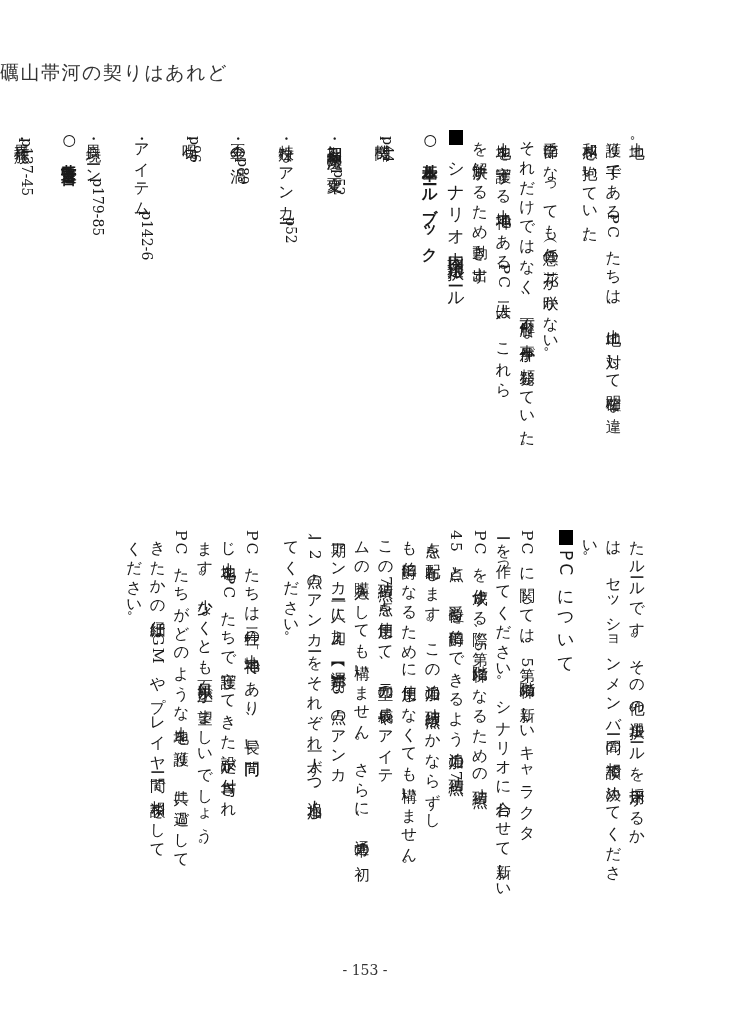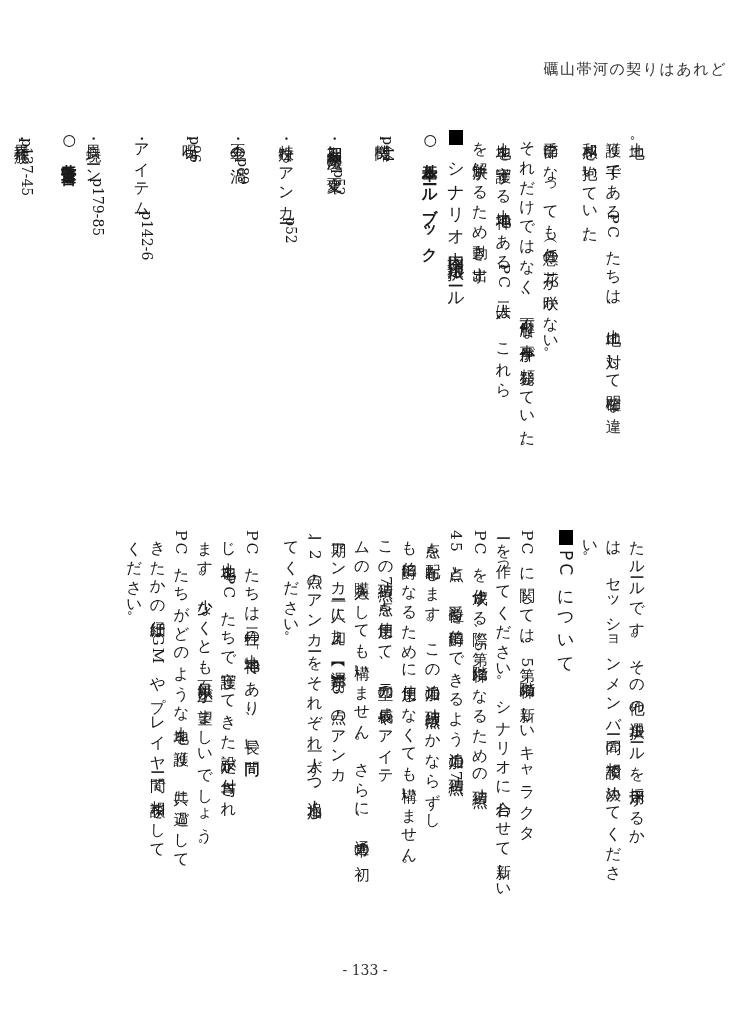--- a/index.html
+++ b/index.html
@@ -1,22 +1,22 @@
 <!DOCTYPE html>
 <html><head>
 <meta charset="utf-8">
 <style>
   html, body { margin: 0; padding: 0; }
   body {
     width: 730px; height: 1024px; background: #ffffff; position: relative; overflow: hidden;
     font-family: "DejaVu Serif", "Liberation Serif", serif; color: #1a1a1a;
   }
   .running-header {
-    position: absolute; top: 60px; left: 0; width: 727px; text-align: right;
-    font-size: 15px; letter-spacing: 1.5px; color: #333;
+    position: absolute; top: 60px; left: 0; width: 727px; text-align: left;
+    font-size: 19px; letter-spacing: 1.5px; color: #333;
   }
   .block {
     position: absolute; right: 82px; width: 540px;
     writing-mode: vertical-rl; font-size: 15.5px; line-height: 23.6px; letter-spacing: 2.1px;
   }
   .block.top { top: 130px; height: 372px; }
   .block.bottom { top: 530px; height: 385px; }
   .col { display: block; white-space: nowrap; }
   .heading { font-family: "DejaVu Sans", "Liberation Sans", sans-serif; font-size: 17px; letter-spacing: 3px; }
   .sq { display: inline-block; width: 14px; height: 15px; background: #000; margin-bottom: 5px; }
@@ -76,13 +76,13 @@
   <span class="col">ー、2点のアンカーをそれぞれ一人ずつ人追加し</span>
   <span class="col">てください。</span>
   <span class="col indent">PCたちは二柱の「土地神」であり、長い間同</span>
   <span class="col">じ土地をPCたちで守護してきた設定が付与され</span>
   <span class="col">ます。少なくとも百年以上が望ましいでしょう。</span>
   <span class="col">PCたちがどのような土地を護り、共に過ごして</span>
   <span class="col">きたかの仔細はGMやプレイヤー間で相談をして</span>
   <span class="col">ください。</span>
 </div>
 
-<div class="page-number">- 133 -</div>
+<div class="page-number">- 153 -</div>
 
 </body></html>

